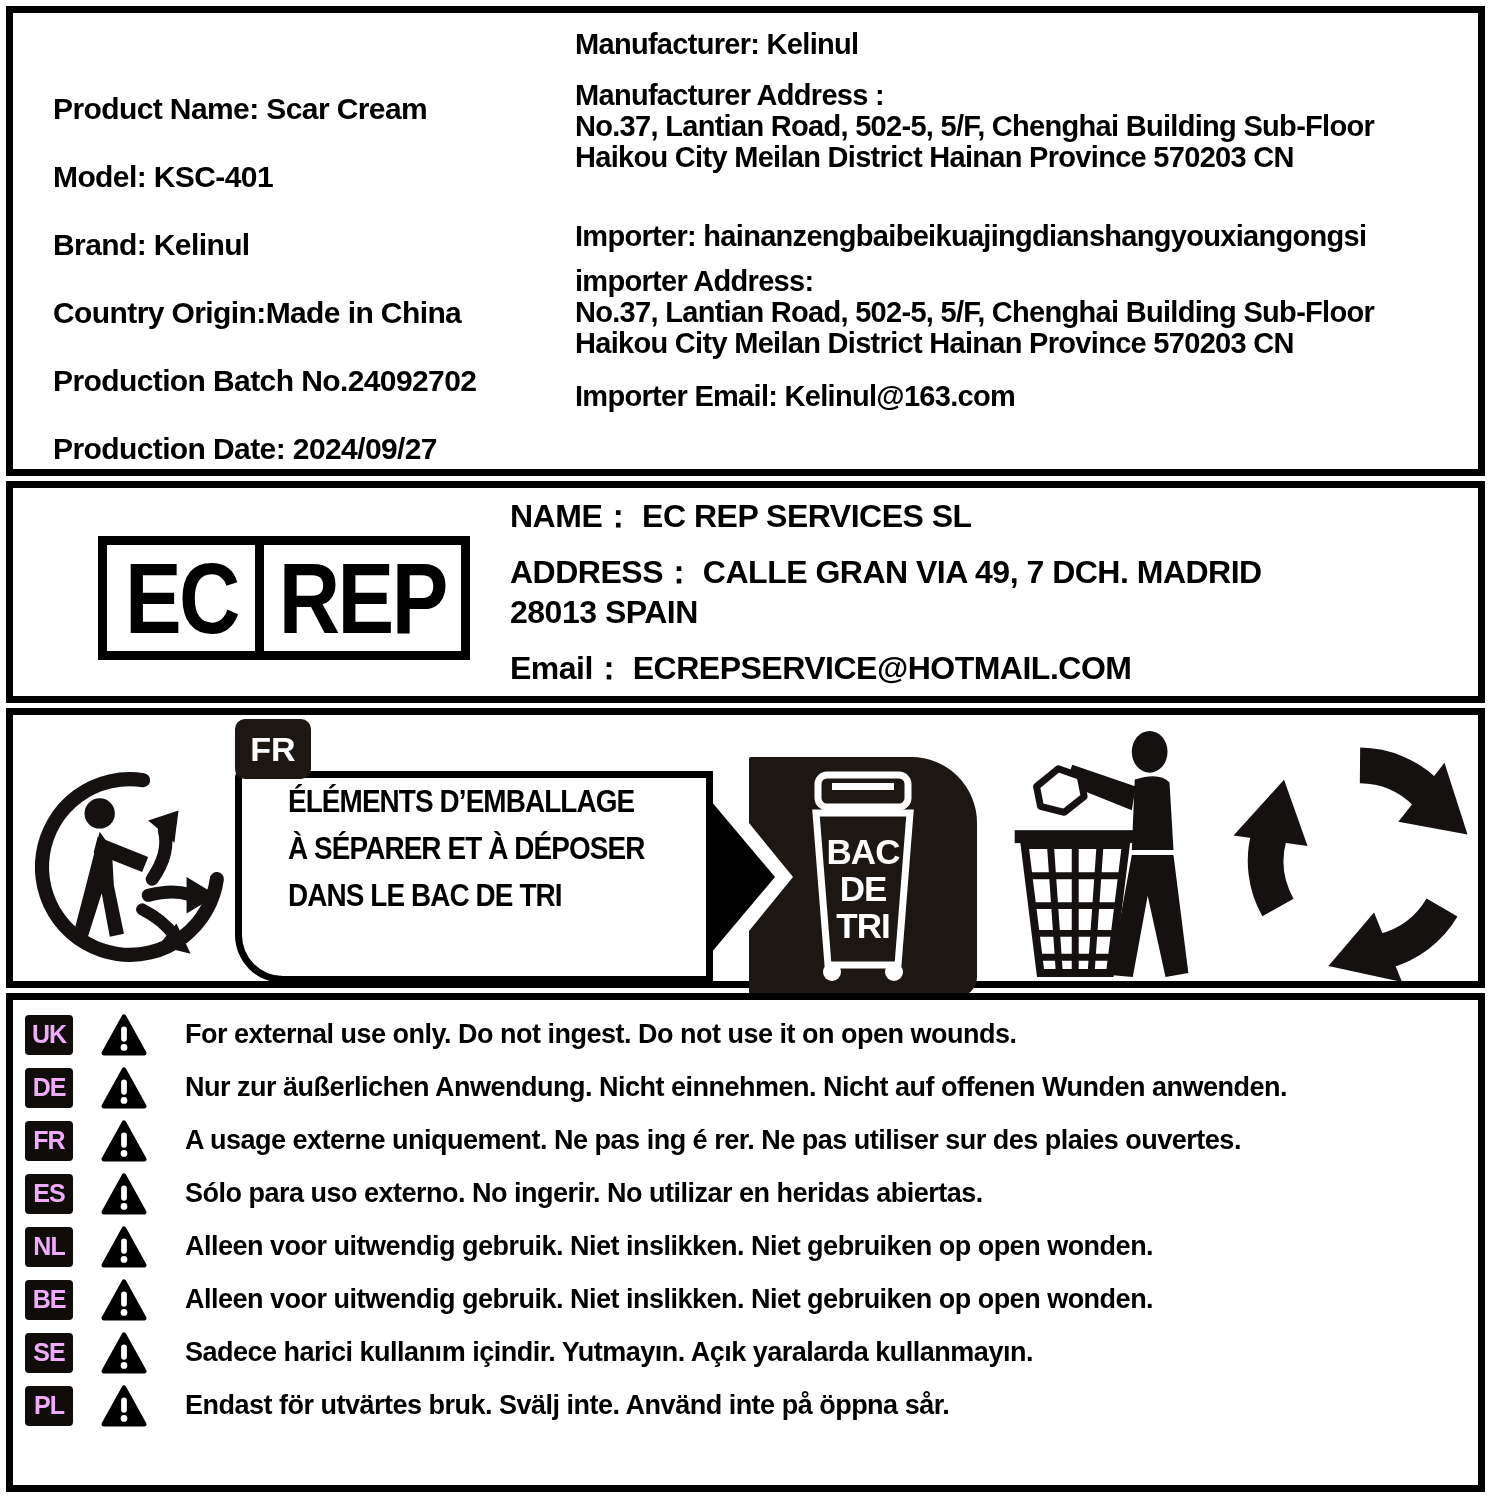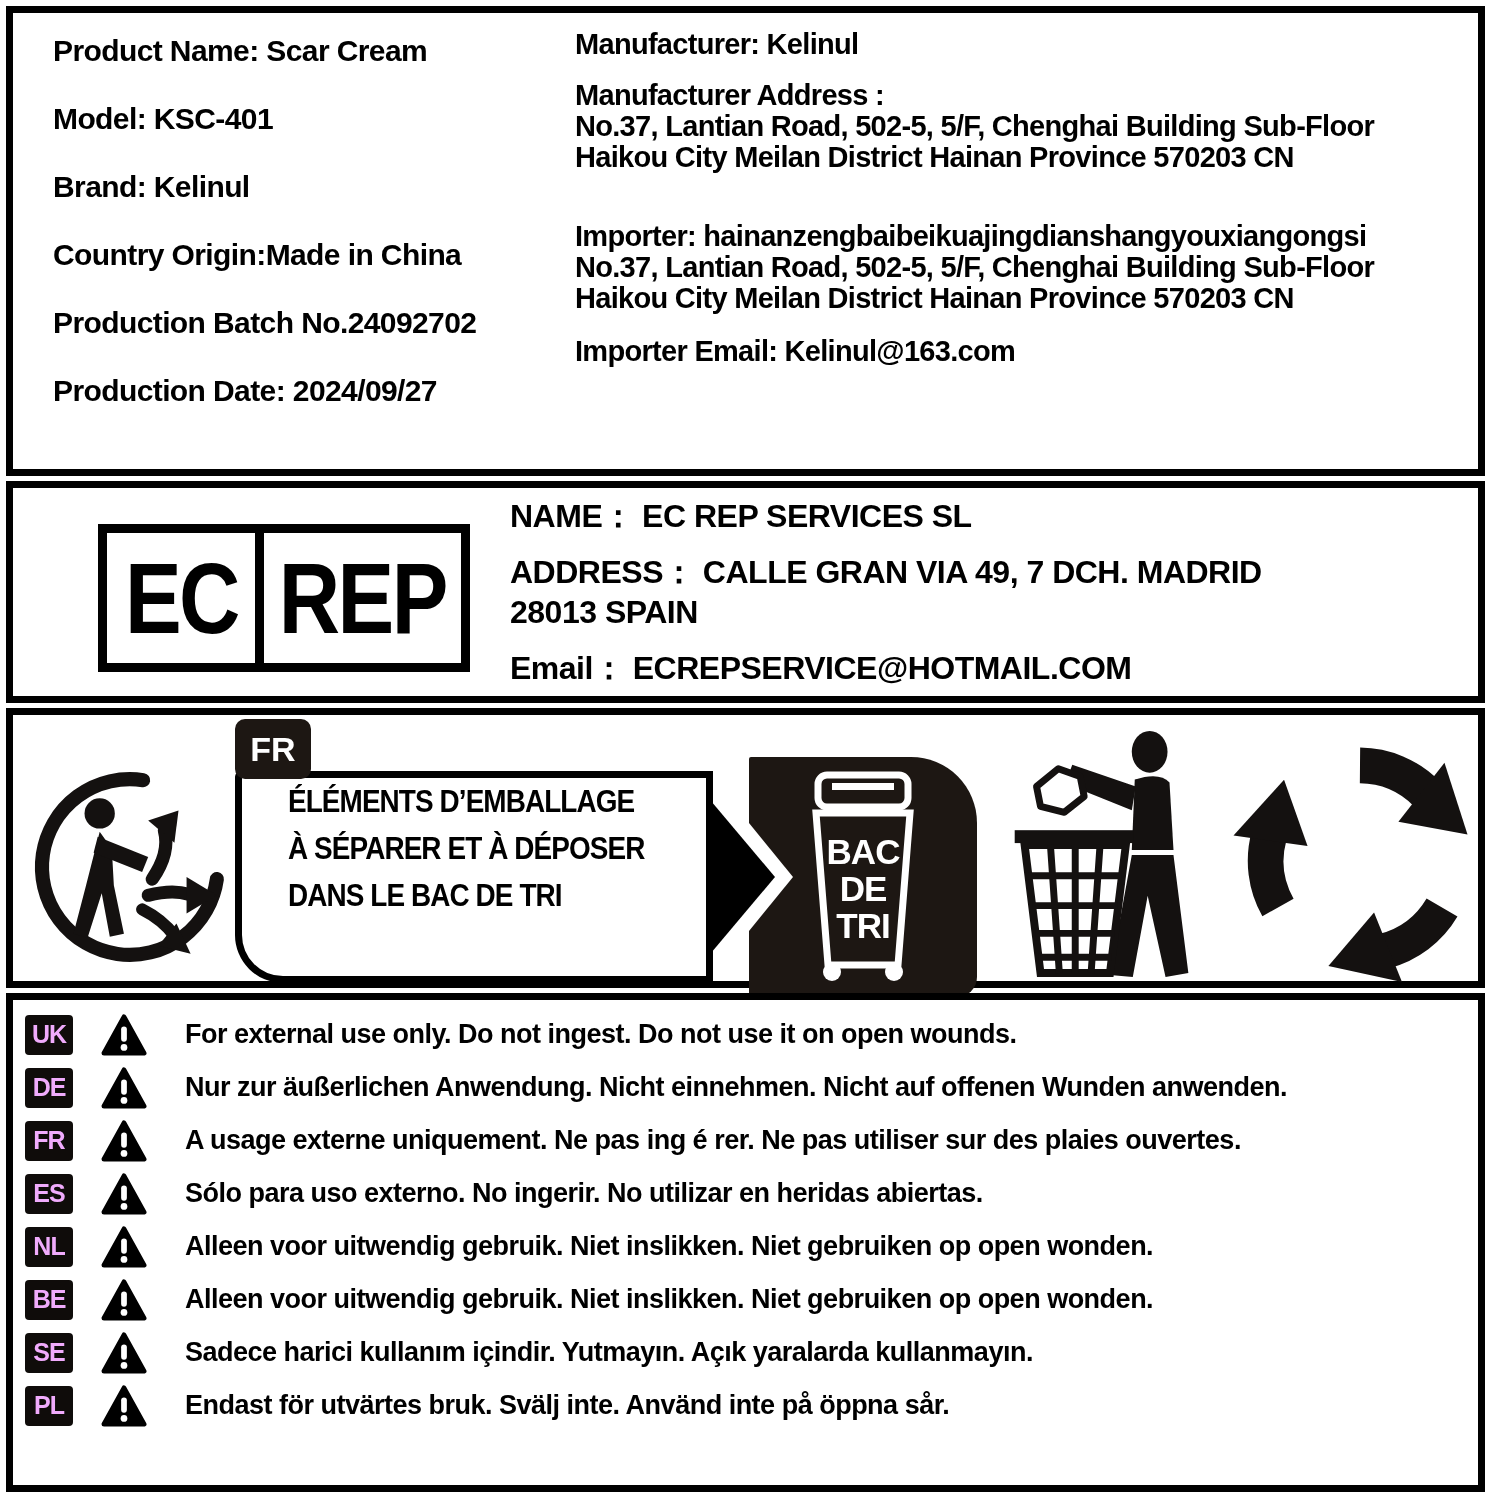--- a/index.html
+++ b/index.html
@@ -8,32 +8,32 @@
     font-family:"Liberation Sans", sans-serif;
     font-weight:bold; color:#000;
     -webkit-font-smoothing:antialiased;
   }
   .label { box-sizing:border-box; width:1491px; height:1498px;
     padding:6px; display:flex; flex-direction:column; gap:5px; }
   .box { box-sizing:border-box; border:7px solid #000; background:#fff; position:relative; }
 
   
   .box1 { height:470px; display:flex; }
-  .col-left { width:540px; padding:22px 0 12px 40px; box-sizing:border-box;
-    display:flex; flex-direction:column; gap:36px; }
+  .col-left { width:540px; padding:22px 0 4px 40px; box-sizing:border-box;
+    display:flex; flex-direction:column; gap:36px;justify-content:flex-end; }
   .col-left .pline { font-size:30px; letter-spacing:-0.6px; line-height:32px; }
   .col-right { flex:1; padding:16px 10px 0 22px; box-sizing:border-box;
     font-size:29px; letter-spacing:-0.7px; }
   .col-right .ln { line-height:31px; }
   .mt20 { margin-top:20px; } .mt48 { margin-top:48px; }
   .mt14 { margin-top:14px; } .mt22 { margin-top:22px; } .mb20 { margin-bottom:20px; }
 
   
   .box2 { height:222px; display:flex; align-items:center; }
-  .ecrep-symbol { margin-left:85px; width:372px; height:148px; border:9px solid #000;
+  .ecrep-symbol { margin-left:85px; width:372px; height:124px; border:9px solid #000;
     box-sizing:border-box; display:flex; flex:none;margin-top:12px; }
   .ec-cell { width:45%; border-right:9px solid #000; display:flex; align-items:center; justify-content:center; }
   .rep-cell { flex:1; display:flex; align-items:center; justify-content:center; }
   .ecrep-symbol span { font-size:100px; letter-spacing:-3px;
     transform:scaleX(0.85); transform-origin:center; line-height:1; }
   .ecrep-text { margin-left:40px; font-size:32px; letter-spacing:-0.5px; }
   .ecrep-text .ln { line-height:40px; }
   .ecrep-text .gap { margin-top:16px; }
 
   
@@ -83,20 +83,21 @@
       <div class="pline">Country Origin:Made in China</div>
       <div class="pline">Production Batch No.24092702</div>
       <div class="pline">Production Date: 2024/09/27</div>
     </div>
     <div class="col-right">
       <div class="ln mb20">Manufacturer: Kelinul</div>
       <div class="ln">Manufacturer Address :</div>
       <div class="ln">No.37, Lantian Road, 502-5, 5/F, Chenghai Building Sub-Floor</div>
       <div class="ln">Haikou City Meilan District Hainan Province 570203 CN</div>
       <div class="ln mt48">Importer: hainanzengbaibeikuajingdianshangyouxiangongsi</div>
+      <div class="ln mt14">importer Address:</div>
       <div class="ln">No.37, Lantian Road, 502-5, 5/F, Chenghai Building Sub-Floor</div>
       <div class="ln">Haikou City Meilan District Hainan Province 570203 CN</div>
       <div class="ln mt22">Importer Email: Kelinul@163.com</div>
     </div>
   </section>
 
   <section class="box box2">
     <div class="ecrep-symbol">
       <div class="ec-cell">
           <span>EC</span>

